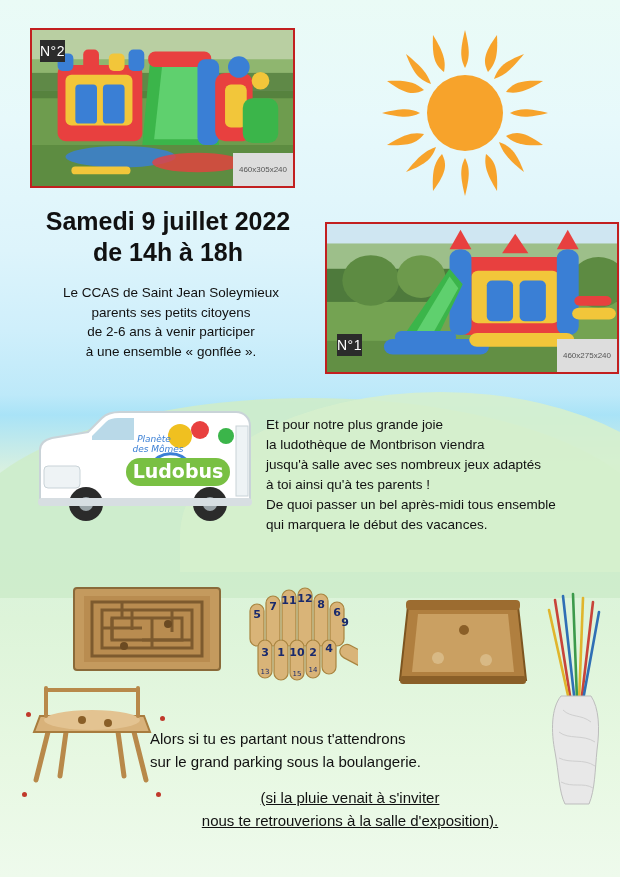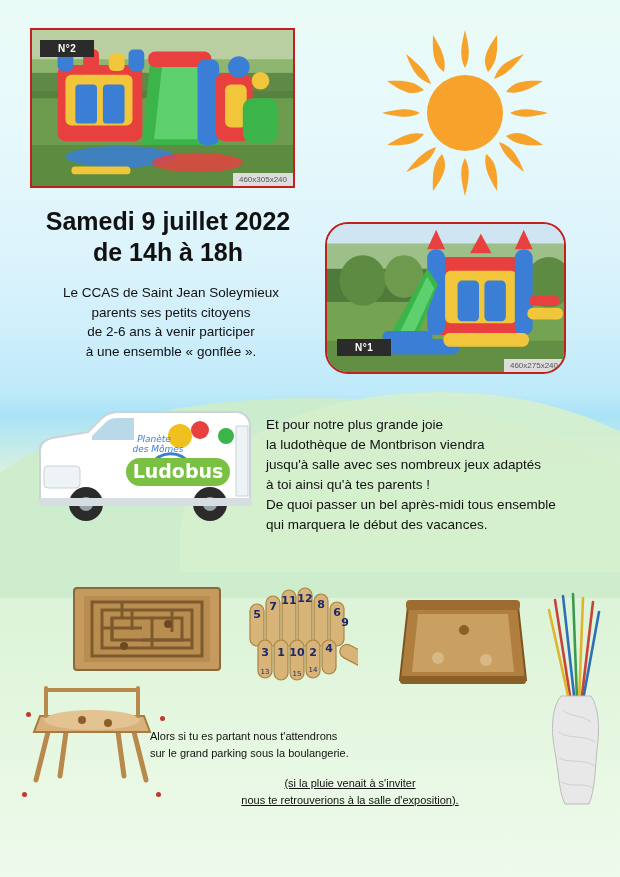--- a/index.html
+++ b/index.html
@@ -68,48 +68,47 @@
     box-sizing: border-box;
     overflow: hidden;
   }
   .photo.framed {
     border: 2px solid #c21f1f;
   }
   .photo .tag {
     position: absolute;
     background: #2b2b2b;
     color: #fff;
-    font-size: 10px;
-    font-weight: bold;
-    padding: 3px 18px;
+    font-size: 14px;
+    font-weight: normal;
+    padding: 3px 0;
     letter-spacing: .5px;
   }
   .photo .dims {
     position: absolute;
     right: 0;
     bottom: 0;
     background: #dddddd;
     color: #555;
     font-size: 8px;
-    padding: 2px 6px;
+    padding: 12px 6px;
   }
 
   
   #photo-castle-2 {
     left: 30px;
     top: 28px;
     width: 265px;
     height: 160px;
   }
   #photo-castle-1 {
     left: 325px;
     top: 222px;
-    width: 241px;
+    width: 294px;
     height: 152px;
-    border-radius: 23px;
   }
 
   
   .scene {
     display: block;
     width: 100%;
     height: 100%;
   }
 
   
@@ -145,21 +144,21 @@
     font-size: 13.5px;
     color: #111;
     line-height: 1.48;
   }
 
   .para-parking {
     position: absolute;
     left: 150px;
     top: 728px;
     width: 400px;
-    font-size: 11px;
+    font-size: 15px;
     color: #111;
     line-height: 1.5;
     text-align: left;
   }
   .para-parking .center { text-align: center; display: block; text-decoration: underline; }
 
   
   #ludobus {
     position: absolute;
     left: 30px;

